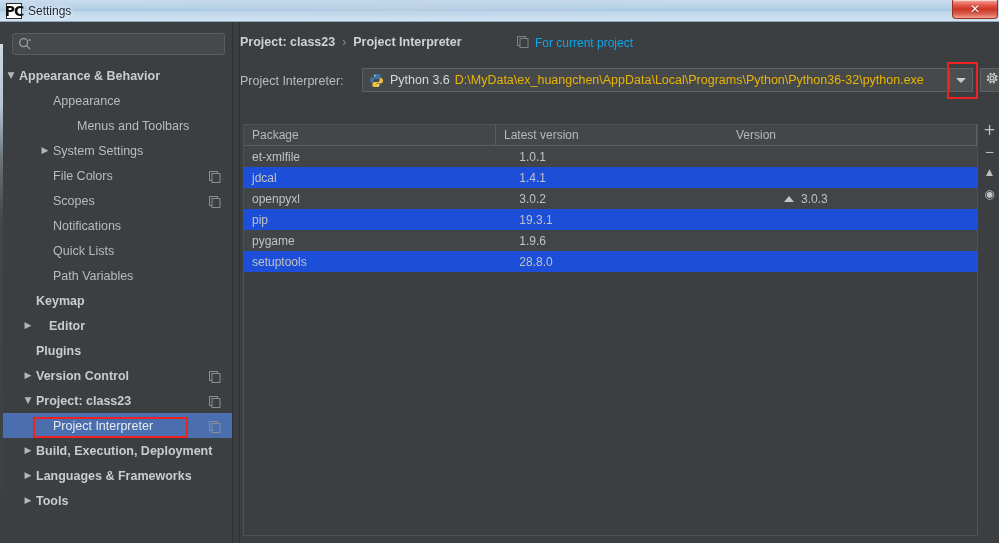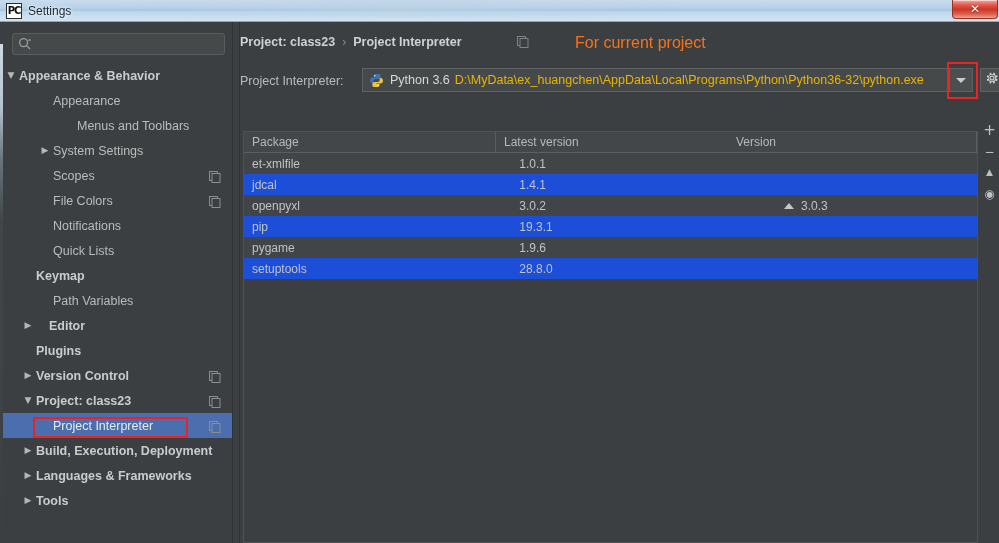--- a/index.html
+++ b/index.html
@@ -33,21 +33,21 @@
   }
   .pc-icon {
     position: absolute; left: 6px; top: 3px;
     width: 16px; height: 16px;
     background: #ffffff;
     border: 1px solid #2d2d2d;
     box-sizing: border-box;
     display: flex; align-items: center; justify-content: center;
   }
   .pc-icon .pcg {
-    font-size: 10px; font-weight: bold; color: #111;
+    font-size: 14px; font-weight: bold; color: #111;
     font-family: "DejaVu Sans", sans-serif; letter-spacing: -1px;
     line-height: 1;
   }
   #window-title {
     position: absolute; left: 28px; top: 3px;
     font-size: 12px; color: #1b2733;
     text-shadow: 0 0 3px rgba(255,255,255,0.95), 0 0 6px rgba(255,255,255,0.8);
     line-height: 16px;
   }
   #close-button {
@@ -161,21 +161,21 @@
     position: absolute; left: 0px; top: 10px;
     height: 20px;
     display: flex; align-items: center;
   }
   #breadcrumb .crumb { color: #cfd2d3; font-size: 12.5px; font-weight: bold; }
   #breadcrumb .sep { color: #8b8f91; font-size: 12px; margin: 0 7px; }
   #for-current-project {
     position: absolute; left: 277px; top: 12px;
     display: flex; align-items: center; gap: 6px;
   }
-  #for-current-project .fcp-label { color: #f97316; font-size: 16px; margin-left: 40px; }
+  #for-current-project .fcp-label { color: #0ea5e9; font-size: 12px; }
 
   #interp-row {
     position: absolute; left: 0px; top: 47px;
     height: 24px;
     display: flex; align-items: center;
   }
   #interp-label { color: #bbbbbb; font-size: 12.5px; }
   #interp-combo {
     position: absolute; left: 122px; top: 46px;
     width: 587px; height: 24px;
@@ -207,21 +207,21 @@
     position: absolute; left: 740px; top: 46px;
     width: 24px; height: 24px;
     background: #4b4f50;
     border: 1px solid #5e6264;
     box-sizing: border-box;
     display: flex; align-items: center; justify-content: center;
   }
 
   
   #pkg-table {
-    position: absolute; left: 3px; top: 109px;
+    position: absolute; left: 3px; top: 102px;
     width: 735px; height: 412px;
     background: #3c3f41;
     border: 1px solid #4e5254;
     box-sizing: border-box;
     overflow: hidden;
   }
   #pkg-head {
     display: flex;
     height: 21px;
     background: #43474a;
@@ -314,44 +314,44 @@
             <span class="label" style="margin-left: 50px;">Appearance</span>
           </div>
           <div class="tree-row">
             <span class="label" style="margin-left: 74px;">Menus and Toolbars</span>
           </div>
           <div class="tree-row">
             <span class="arrow" style="left: 36px;">▶</span>
             <span class="label" style="margin-left: 50px;">System Settings</span>
           </div>
           <div class="tree-row">
+            <span class="label" style="margin-left: 50px;">File Colors</span>
+            <span class="copy-icon"><svg width="12" height="12" viewBox="0 0 12 12">
+                <rect x="0.5" y="0.5" width="8" height="9" fill="none" stroke="#8a8e90" stroke-width="1"></rect>
+                <rect x="3" y="2.5" width="8" height="9" fill="#3c3f41" stroke="#8a8e90" stroke-width="1"></rect>
+              </svg></span>
+          </div>
+          <div class="tree-row">
             <span class="label" style="margin-left: 50px;">Scopes</span>
             <span class="copy-icon"><svg width="12" height="12" viewBox="0 0 12 12">
                 <rect x="0.5" y="0.5" width="8" height="9" fill="none" stroke="#8a8e90" stroke-width="1"></rect>
                 <rect x="3" y="2.5" width="8" height="9" fill="#3c3f41" stroke="#8a8e90" stroke-width="1"></rect>
               </svg></span>
           </div>
           <div class="tree-row">
-            <span class="label" style="margin-left: 50px;">File Colors</span>
-            <span class="copy-icon"><svg width="12" height="12" viewBox="0 0 12 12">
-                <rect x="0.5" y="0.5" width="8" height="9" fill="none" stroke="#8a8e90" stroke-width="1"></rect>
-                <rect x="3" y="2.5" width="8" height="9" fill="#3c3f41" stroke="#8a8e90" stroke-width="1"></rect>
-              </svg></span>
-          </div>
-          <div class="tree-row">
             <span class="label" style="margin-left: 50px;">Notifications</span>
           </div>
           <div class="tree-row">
             <span class="label" style="margin-left: 50px;">Quick Lists</span>
           </div>
+          <div class="tree-row">
+            <span class="label" style="margin-left: 50px;">Path Variables</span>
+          </div>
           <div class="tree-row bold">
             <span class="label" style="margin-left: 33px;">Keymap</span>
-          </div>
-          <div class="tree-row">
-            <span class="label" style="margin-left: 50px;">Path Variables</span>
           </div>
           <div class="tree-row bold">
             <span class="arrow" style="left: 19px;">▶</span>
             <span class="label" style="margin-left: 33px; padding-left: 13px;">Editor</span>
           </div>
           <div class="tree-row bold">
             <span class="label" style="margin-left: 33px;">Plugins</span>
           </div>
           <div class="tree-row bold">
             <span class="arrow" style="left: 19px;">▶</span>

